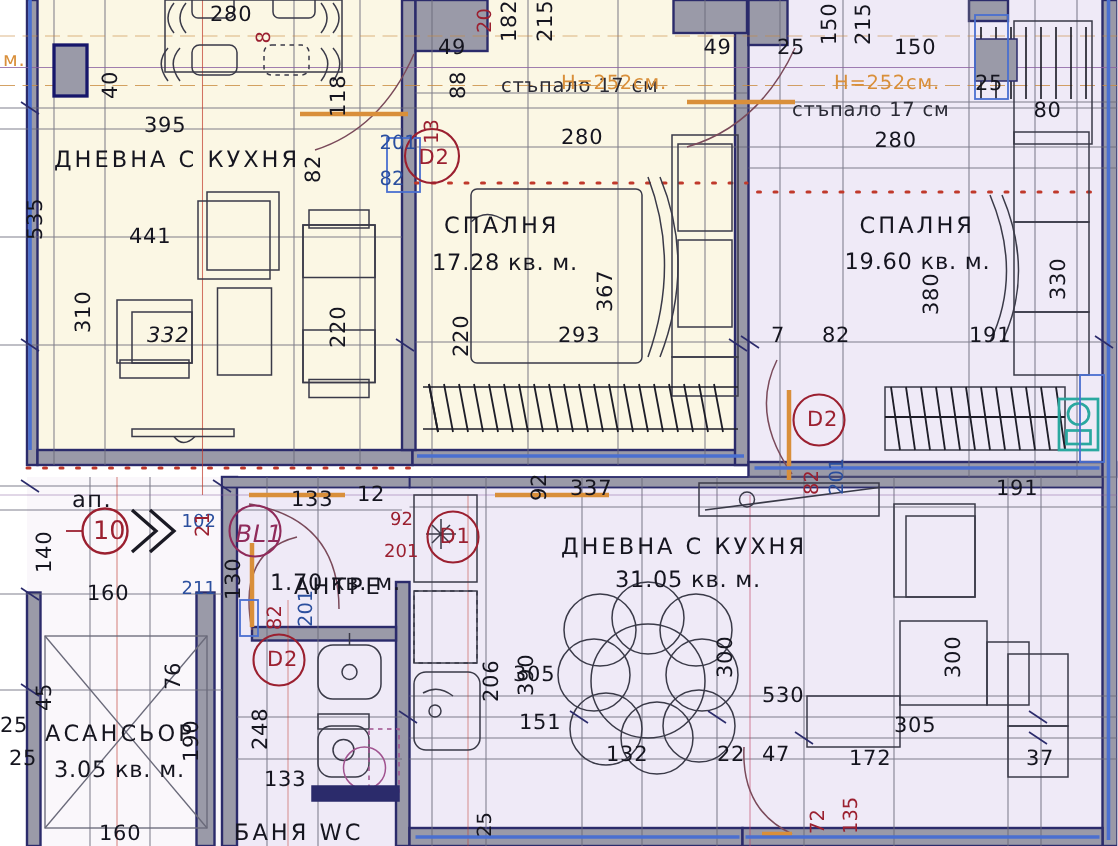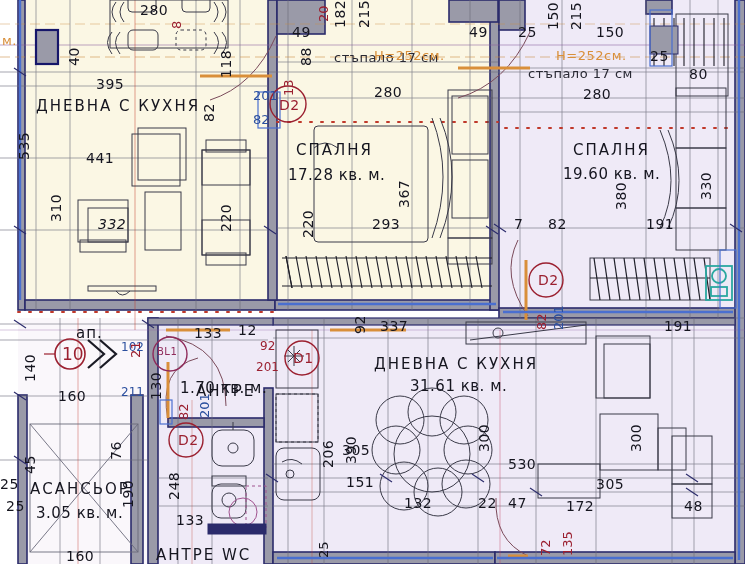--- a/index.html
+++ b/index.html
@@ -409,41 +409,41 @@
 
 <div class="lbl room-name" style="left:36px;top:97px;">ДНЕВНА С КУХНЯ</div>
 
 <div class="lbl room-name" style="left:296px;top:141px;">СПАЛНЯ</div>
 <div class="lbl room-area" style="left:288px;top:166px;">17.28 кв. м.</div>
 
 <div class="lbl room-name" style="left:573px;top:141px;">СПАЛНЯ</div>
 <div class="lbl room-area" style="left:563px;top:165px;">19.60 кв. м.</div>
 
 <div class="lbl room-name" style="left:374px;top:355px;">ДНЕВНА С КУХНЯ</div>
-<div class="lbl room-area" style="left:410px;top:377px;">31.61 кв. м.</div>
+<div class="lbl room-area" style="left:410px;top:377px;">31.05 кв. м.</div>
 
 <div class="lbl room-name" style="left:196px;top:355px;margin-top:27px;">АНТРЕ</div>
 <div class="lbl room-area" style="left:180px;top:379px;text-align:right;">1.70 кв. м.</div>
 
 <div class="lbl room-name" style="left:30px;top:480px;">АСАНСЬОР</div>
 <div class="lbl room-area" style="left:36px;top:504px;">3.05 кв. м.</div>
 
-<div class="lbl room-name" style="left:156px;top:546px;">АНТРЕ WC</div>
+<div class="lbl room-name" style="left:156px;top:546px;">БАНЯ WC</div>
 
 <div class="lbl note-dark" style="left:334px;top:50px;">стъпало 17 см</div>
 <div class="lbl note-orange" style="left:374px;top:48px;">H=252см.</div>
 <div class="lbl note-dark" style="left:528px;top:66px;">стъпало 17 см</div>
 <div class="lbl note-orange" style="left:556px;top:48px;">H=252см.</div>
 
-<div class="lbl aptlbl" style="left:76px;top:324px;">ап.</div>
+<div class="lbl aptlbl" style="left:48px;top:324px;">ап.</div>
 <div class="lbl aptnum" style="left:62px;top:344px;">10</div>
 
 <div class="lbl tagtxt" style="left:279px;top:97px;font-size:14px;">D2</div>
 <div class="lbl tagtxt" style="left:538px;top:272px;font-size:14px;">D2</div>
-<div class="lbl tagtxt-b" style="left:157px;top:346px;font-size:10px;">BL1</div>
+<div class="lbl tagtxt-b" style="left:157px;top:346px;font-size:16px;font-style:italic;">BL1</div>
 <div class="lbl tagtxt" style="left:293px;top:350px;font-size:14px;">D1</div>
 <div class="lbl tagtxt" style="left:178px;top:432px;font-size:14px;">D2</div>
 
 <div class="lbl doorfrac-b" style="left:121px;top:340px;">102</div>
 <div class="lbl doorfrac-b" style="left:121px;top:358px;margin-top:27px;">211</div>
 <div class="lbl doorfrac" style="left:260px;top:339px;">92</div>
 <div class="lbl doorfrac" style="left:256px;top:360px;">201</div>
 
 <div class="lbl dim" style="left:140px;top:2px;">280</div>
 <div class="lbl dim" style="left:48px;top:76px;margin-left:48px;">395</div>
@@ -469,21 +469,21 @@
 <div class="lbl dim" style="left:66px;top:548px;">160</div>
 <div class="lbl dim" style="left:176px;top:512px;">133</div>
 <div class="lbl dim" style="left:342px;top:442px;">305</div>
 <div class="lbl dim" style="left:346px;top:474px;">151</div>
 <div class="lbl dim" style="left:404px;top:495px;">132</div>
 <div class="lbl dim" style="left:478px;top:495px;">22</div>
 <div class="lbl dim" style="left:508px;top:495px;">47</div>
 <div class="lbl dim" style="left:508px;top:456px;">530</div>
 <div class="lbl dim" style="left:596px;top:476px;">305</div>
 <div class="lbl dim" style="left:566px;top:498px;">172</div>
-<div class="lbl dim" style="left:684px;top:498px;">48</div>
+<div class="lbl dim" style="left:684px;top:498px;">37</div>
 <div class="lbl dim" style="left:6px;top:498px;">25</div>
 <div class="lbl dim" style="left:0px;top:476px;">25</div>
 
 <div class="lbl dim vert" style="left:16px;top:160px;">535</div>
 <div class="lbl dim vert" style="left:48px;top:222px;">310</div>
 <div class="lbl dim vert" style="left:218px;top:78px;">118</div>
 <div class="lbl dim vert" style="left:66px;top:66px;">40</div>
 <div class="lbl dim vert" style="left:218px;top:232px;">220</div>
 <div class="lbl dim vert" style="left:300px;top:238px;">220</div>
 <div class="lbl dim vert" style="left:396px;top:208px;">367</div>

